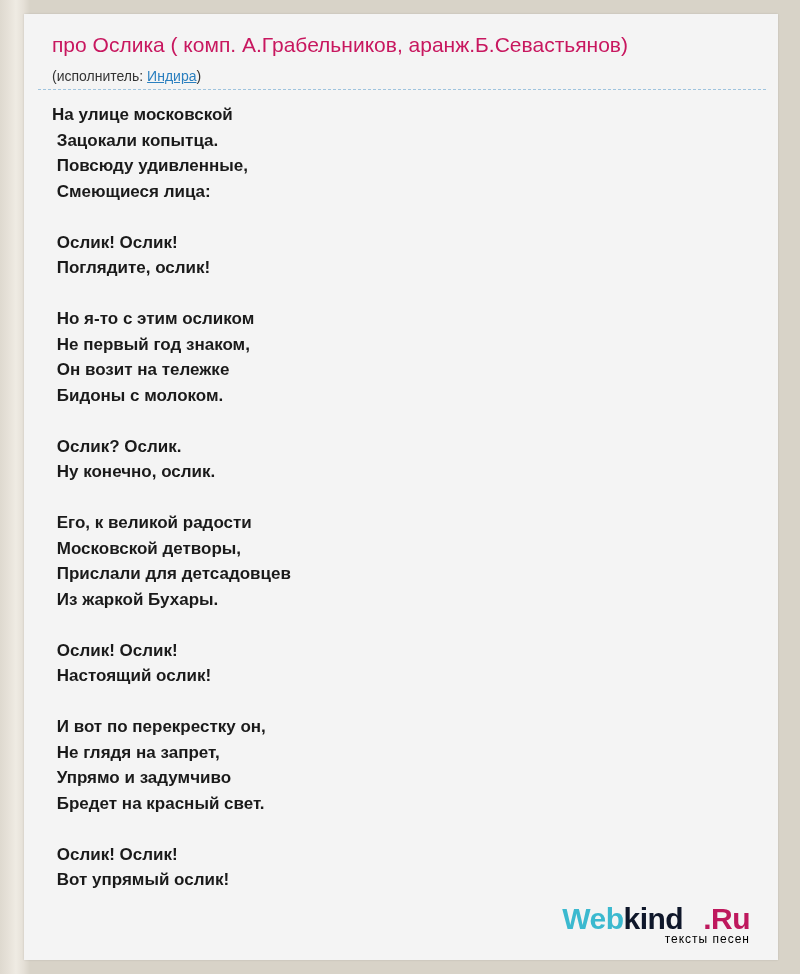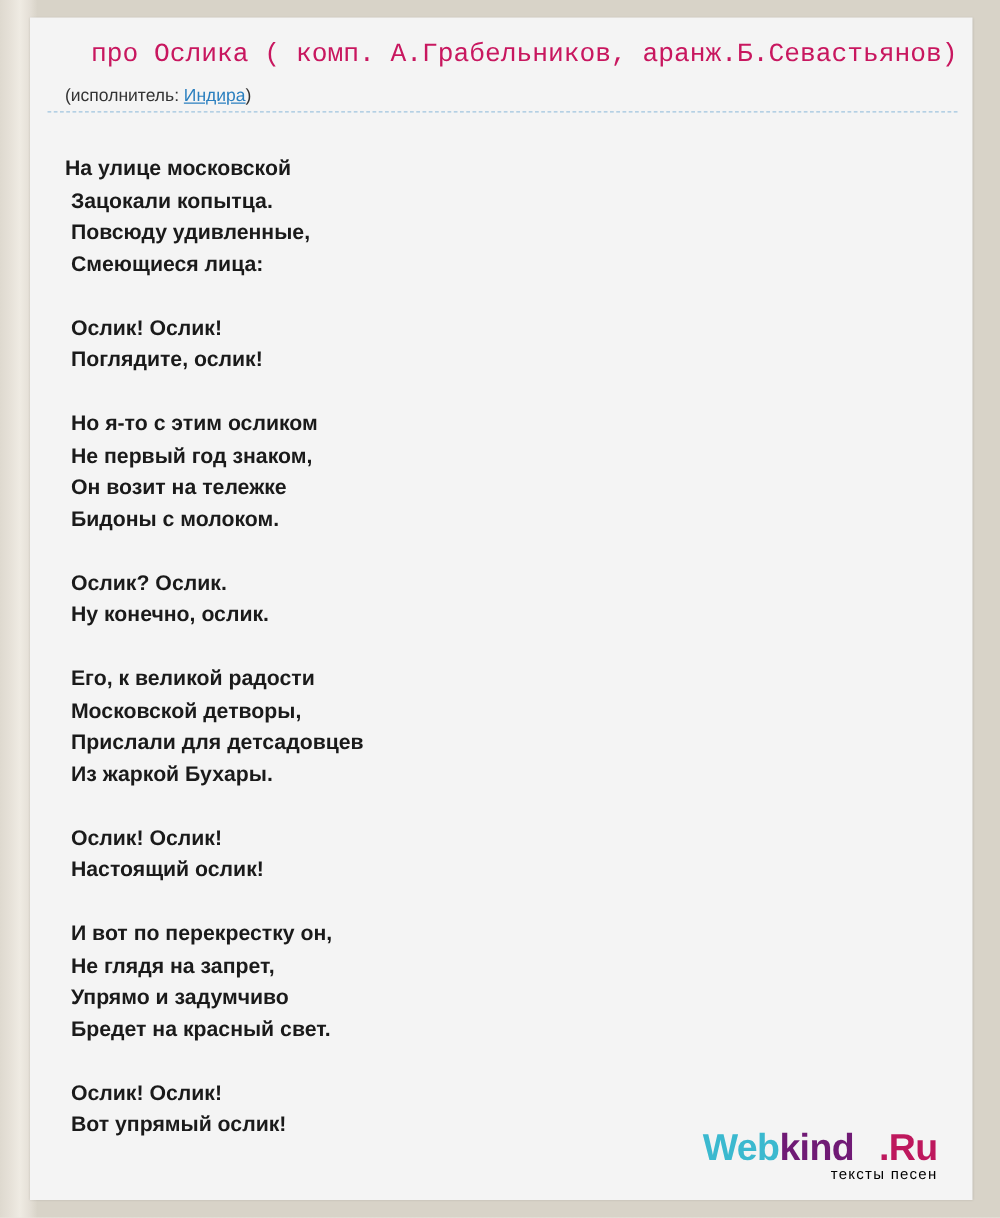--- a/index.html
+++ b/index.html
@@ -35,32 +35,31 @@
   .content {
     position: absolute;
     left: 14px;
     top: 16px;
     right: 12px;
   }
   .song-title {
     font-size: 21px;
     line-height: 30px;
     color: #c8175f;
-    font-family: Liberation Mono, monospace;
+    font-family: Liberation Sans, sans-serif;
     margin: 0 0 2px 0;
     padding: 0 0 0 14px;
     font-weight: normal;
-    text-align: right;
   }
   .performer-line {
     font-size: 14px;
     color: #333333;
     padding: 6px 0 5px 14px;
     border-bottom: 1px dashed #9fc4de;
-    margin-bottom: 20px;
+    margin-bottom: 0;
   }
   .performer-link {
     color: #2a7fbf;
     text-decoration: underline;
     cursor: pointer;
   }
   .lyrics {
     font-size: 17px;
     line-height: 25.5px;
     color: #1a1a1a;
@@ -81,21 +80,21 @@
     text-align: right;
     user-select: none;
   }
   .logo-main {
     font-size: 30px;
     font-weight: bold;
     font-family: "Liberation Sans", sans-serif;
     letter-spacing: -0.5px;
   }
   .logo-web { color: #3bb9cf; text-align: right; }
-  .logo-kind { color: #701a75; }
+  .logo-kind { color: #0f172a; }
   .logo-ru { color: #be185d; padding-left: 20px; }
   .logo-sub {
     font-size: 12px;
     color: #000000;
     letter-spacing: 1px;
     margin-top: -4px;
   }
 </style>
 </head>
 <body>

